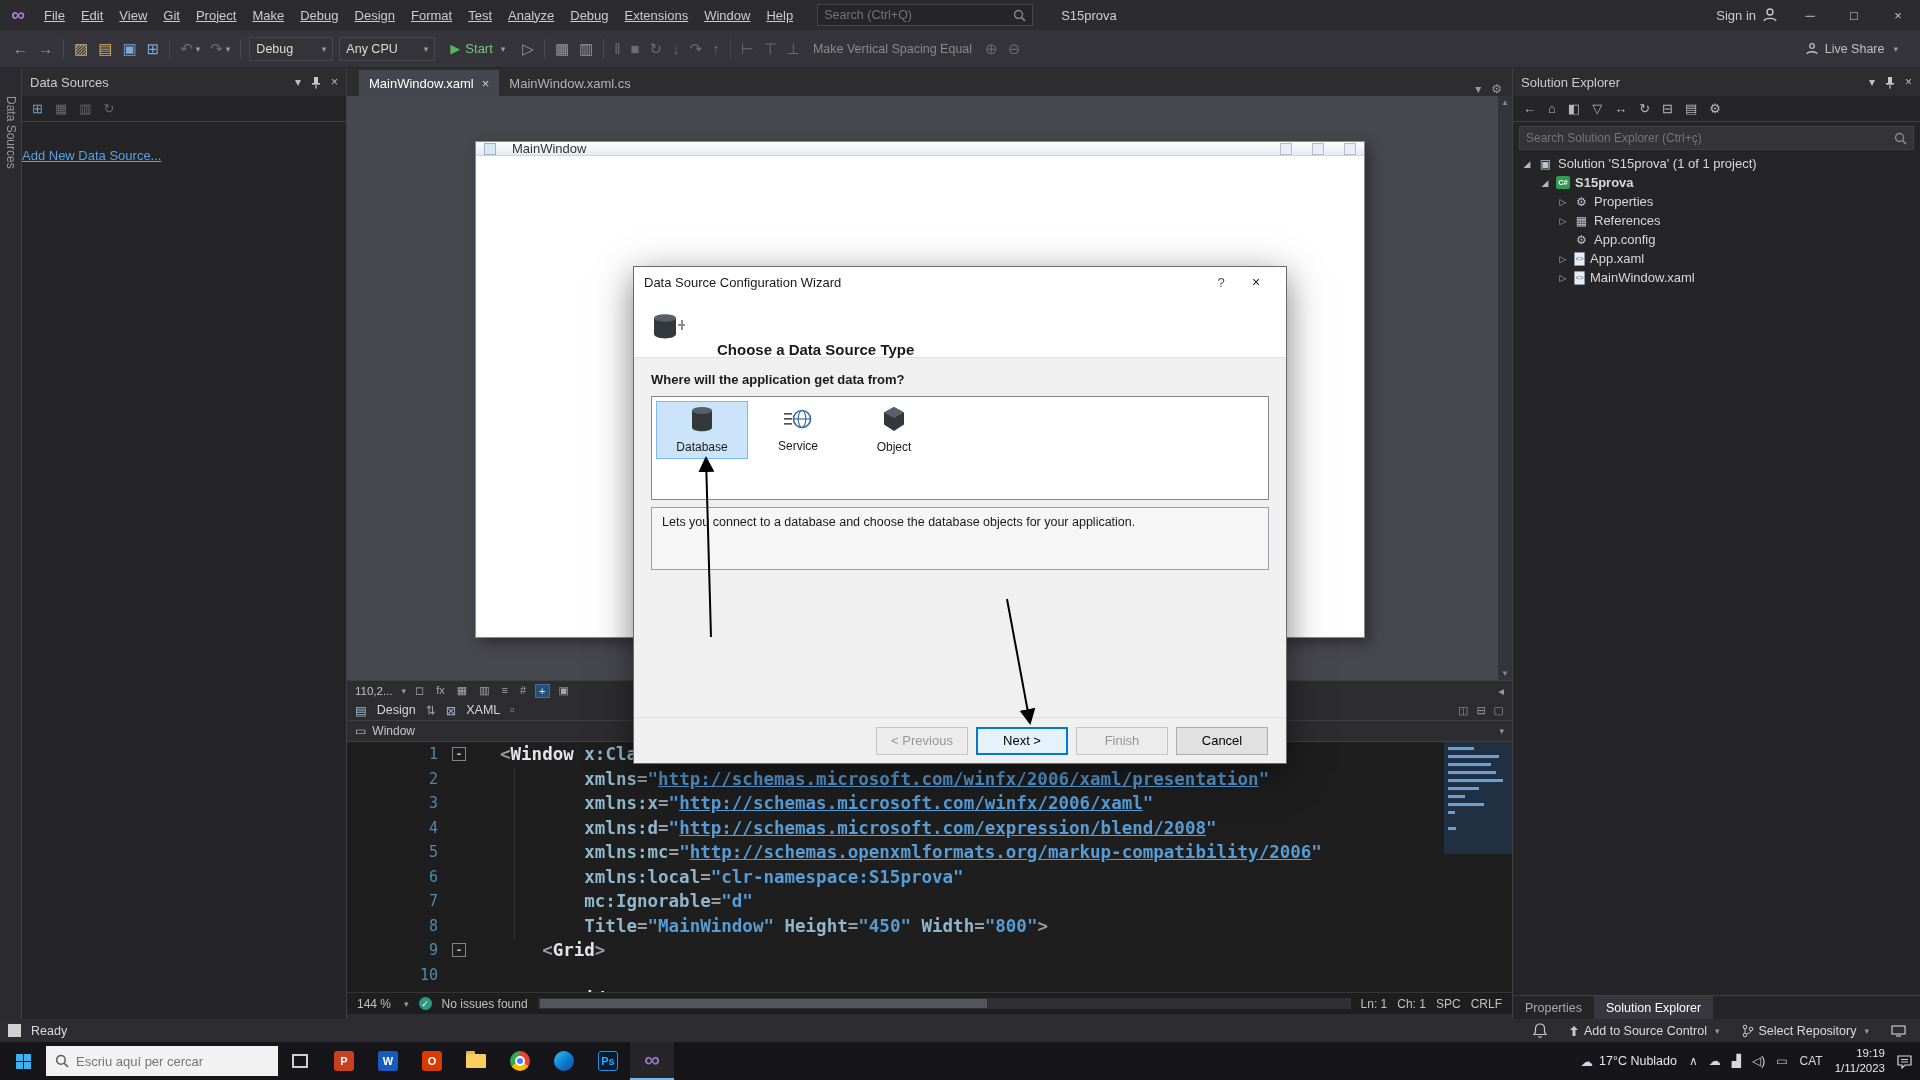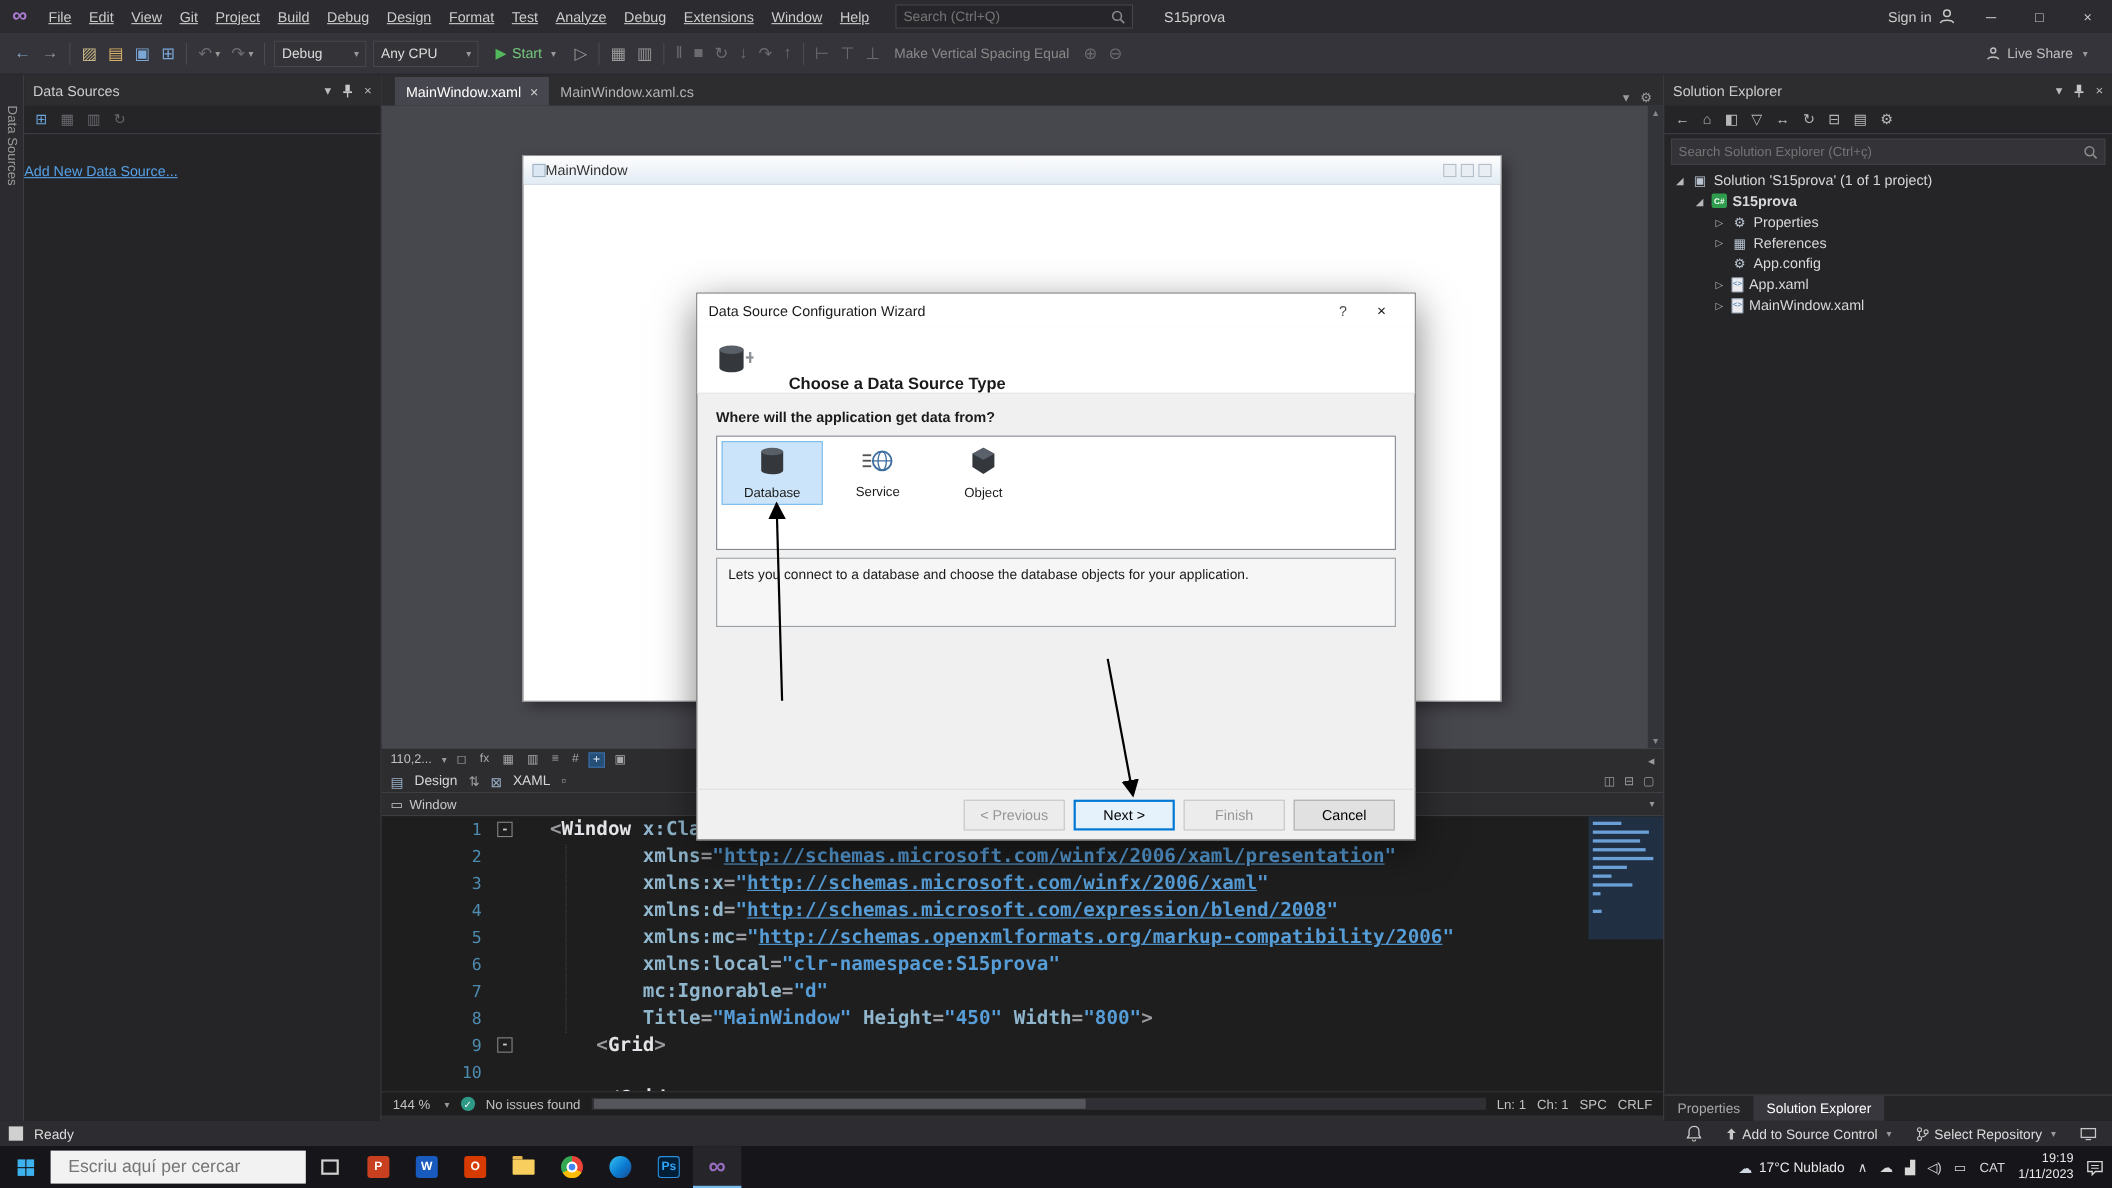--- a/index.html
+++ b/index.html
@@ -56,22 +56,22 @@
   #center { position:absolute; left:347px; top:0; width:1165px; height:100%; background:#2d2d30; }
   #tabbar { height:28px; display:flex; align-items:flex-end; padding-left:12px; }
   .tab { height:26px; display:flex; align-items:center; gap:8px; padding:0 10px; font-size:13px; color:#b4b4b4; }
   .tab.act { background:#46464e; color:#ffffff; }
   .tclose { font-size:13px; color:#d0d0d0; }
   #tabbar-right { margin-left:auto; display:flex; gap:10px; padding-right:10px; color:#9a9a9a; font-size:12px; align-items:center; }
 
   #designer { position:absolute; left:0; top:28px; width:100%; height:584px; background:#47474e; overflow:hidden; }
   #canvas { position:absolute; left:128px; top:45px; width:890px; height:497px; background:#ffffff;
     border:1px solid #8a8a8a; box-shadow:5px 5px 12px rgba(0,0,0,.38); }
-  #canvas-h { height:26px; background:linear-gradient(#fdfdfd,#e2ebf4); border-bottom:1px solid #ccd4dc;
-    display:flex; align-items:center; padding:0 8px; color:#333; font-size:13px; gap:0; }
+  #canvas-h { height:14px; background:linear-gradient(#fdfdfd,#e2ebf4); border-bottom:1px solid #ccd4dc;
+    display:flex; align-items:center; padding:0 8px; color:#333; font-size:13px; gap:16px; }
   .ch-ico { width:12px; height:12px; border:1px solid #9fb2c4; background:#dbe7f2; }
   #canvas-h .sq { width:12px; height:12px; background:#e8eef4; border:1px solid #b5bfc9; margin-left:4px; }
   #dscroll { position:absolute; right:0; top:0; width:14px; height:100%; background:#33333a;
     display:flex; flex-direction:column; justify-content:space-between; align-items:center; color:#86868c; font-size:8px; padding:2px 0; }
 
   #designer-toolbar { position:absolute; left:0; top:612px; width:100%; height:20px; background:#2d2d30;
     border-top:1px solid #3f3f46; display:flex; align-items:center; gap:6px; padding:0 8px; color:#c0c0c0; font-size:11.5px; }
   .dt-ic { font-size:11px; color:#a8a8a8; padding:0 3px; }
   .dt-ic.on { background:#264f78; border:1px solid #3a6ea5; color:#dfeaf5; }
   #designer-toolbar .endarrow { margin-left:auto; color:#9a9a9a; }
@@ -128,21 +128,21 @@
   .sb-sq { width:13px; height:13px; background:#d0d0d0; display:inline-block; }
   .sb-item { display:flex; align-items:center; gap:5px; padding:0 6px; }
 
   
   #taskbar { position:absolute; left:0; top:1042px; width:1920px; height:38px; background:#15151a;
     display:flex; align-items:center; z-index:10; color:#e8e8e8; }
   #start { width:46px; height:100%; display:flex; align-items:center; justify-content:center; }
   .winlogo { display:grid; grid-template-columns:7px 7px; grid-template-rows:7px 7px; gap:1px; }
   .winlogo span { background:#3db2ee; }
   #tsearch { width:232px; height:30px; background:#f2f2f2; display:flex; align-items:center; gap:7px; padding:0 9px; }
-  #tsearch input { flex:1; border:none; outline:none; background:transparent; color:#555; font-size:16px; }
+  #tsearch input { flex:1; border:none; outline:none; background:transparent; color:#555; font-size:13px; }
   #taskbar-apps { display:flex; height:100%; }
   .tapp { width:44px; height:100%; display:flex; align-items:center; justify-content:center; }
   .tapp.act { background:rgba(255,255,255,.07); border-bottom:2px solid #76b9ed; }
   .ic-tile { width:20px; height:20px; border-radius:3px; color:#fff; font-size:11px; font-weight:bold;
     display:flex; align-items:center; justify-content:center; }
   .ic-taskview { width:16px; height:14px; border:2px solid #d0d0d0; }
   .ic-folder { width:20px; height:14px; background:#f8cf5e; border-radius:1px; position:relative; }
   .ic-folder::before { content:""; position:absolute; top:-3px; left:0; width:9px; height:3px; background:#e6b84c; border-radius:1px 1px 0 0; }
   .ic-chrome { width:20px; height:20px; border-radius:50%; background:conic-gradient(#ea4335 0 33%,#fbbc05 33% 66%,#34a853 66% 100%); position:relative; }
   .ic-chrome::after { content:""; position:absolute; inset:5px; border-radius:50%; background:#4285f4; border:2px solid #fff; }
@@ -183,21 +183,21 @@
 <div id="root">
 
   <div id="menubar">
     <div class="vslogo">∞</div>
     <div id="menu-items">
         <div class="mi">File</div>
         <div class="mi">Edit</div>
         <div class="mi">View</div>
         <div class="mi">Git</div>
         <div class="mi">Project</div>
-        <div class="mi">Build</div>
+        <div class="mi">Make</div>
         <div class="mi">Debug</div>
         <div class="mi">Design</div>
         <div class="mi">Format</div>
         <div class="mi">Test</div>
         <div class="mi">Analyze</div>
         <div class="mi">Debug</div>
         <div class="mi">Extensions</div>
         <div class="mi">Window</div>
         <div class="mi">Help</div>
       </div>

